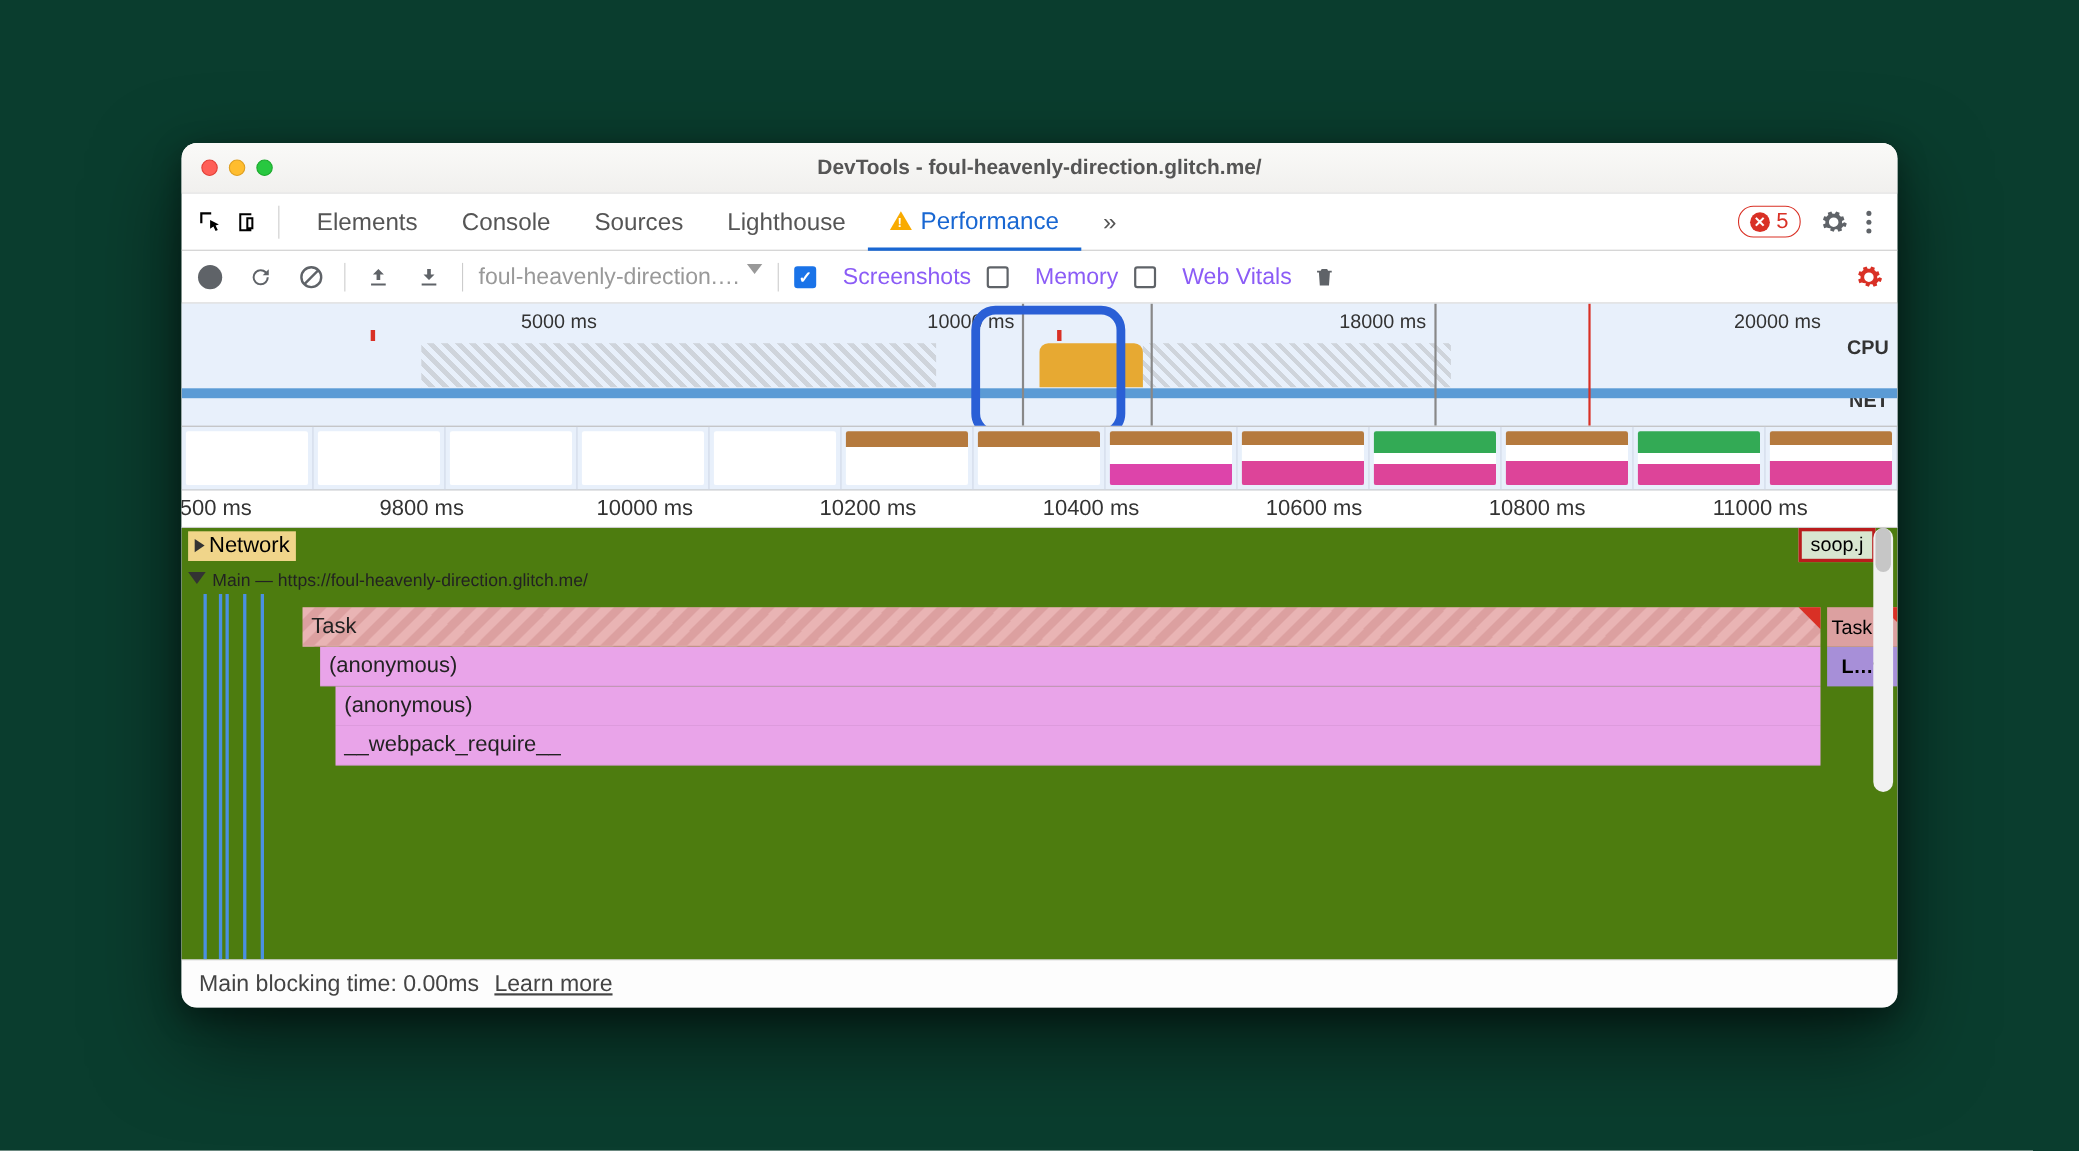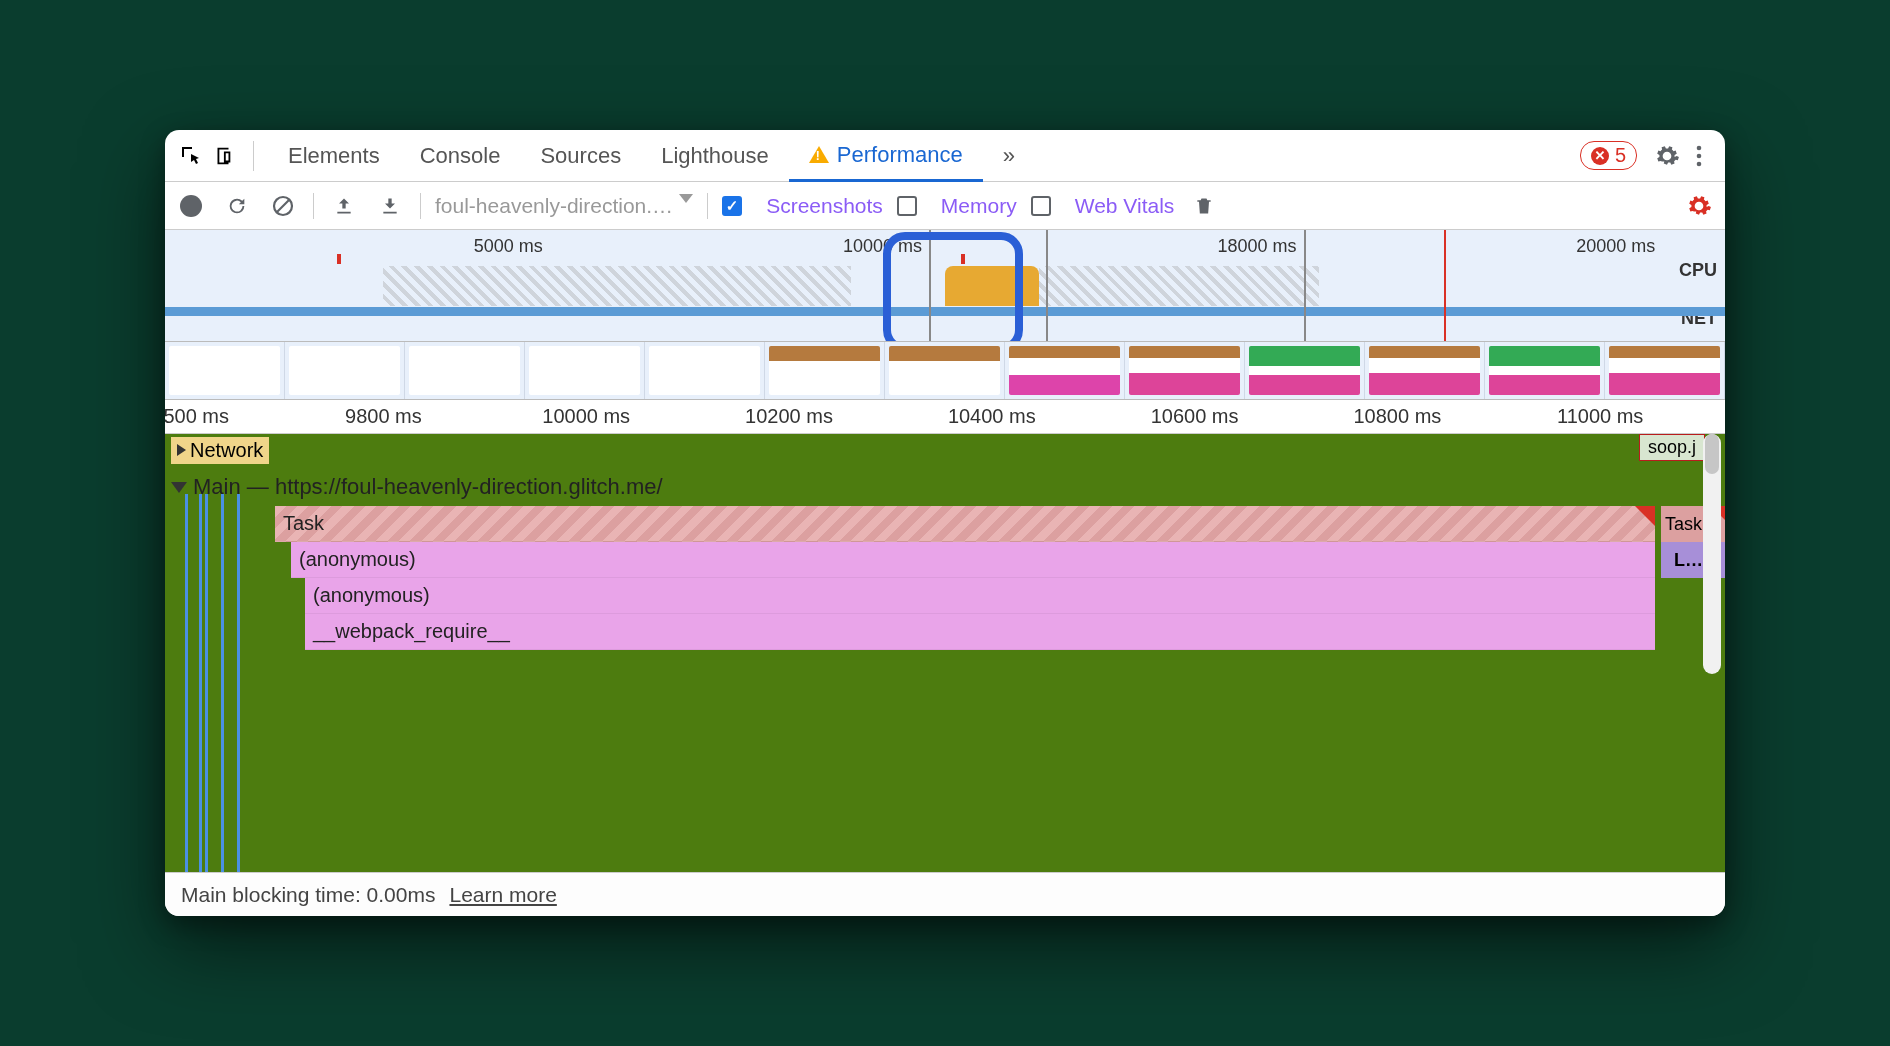--- a/index.html
+++ b/index.html
@@ -95,22 +95,22 @@
 .filmstrip{height:58px;background:#e8f0fb;border-bottom:1px solid #bbb;display:flex;gap:0;}
 .filmstrip .frame{flex:1;border-right:1px solid #cfd8e6;position:relative;overflow:hidden;}
 .filmstrip .frame .mock{position:absolute;inset:4px;border-radius:2px;}
 .ticks{height:34px;border-bottom:1px solid #ccc;position:relative;font-size:20px;color:#333;background:#fff;}
 .ticks span{position:absolute;top:5px;transform:translateX(-50%);}
 .panel{flex:1;position:relative;background:#4d7c0f;overflow:hidden;}
 .row{position:absolute;left:0;right:0;display:flex;align-items:center;font-size:20px;}
 .network-head{top:0;height:32px;}
 .network-head .tag{background:#f0d58a;padding:2px 6px;display:flex;align-items:center;gap:4px;margin-left:6px;}
 .network-head .play{width:0;height:0;border-top:6px solid transparent;border-bottom:6px solid transparent;border-left:9px solid #333;}
-.soop{position:absolute;right:20px;top:0;background:#d8e6d0;border:1px solid #b91c1c;padding:2px 8px;font-size:18px;}
-.main-head{top:40px;font-size:22px;color:#222;padding-left:6px;display:flex;align-items:center;gap:6px;}
+.soop{position:absolute;right:20px;top:0;background:#d8e6d0;border:3px solid #b91c1c;padding:2px 8px;font-size:18px;}
+.main-head{top:40px;font-size:16px;color:#222;padding-left:6px;display:flex;align-items:flex-start;gap:6px;}
 .main-head .caret{width:0;height:0;border-left:8px solid transparent;border-right:8px solid transparent;border-top:11px solid #333;}
 .flame{position:absolute;left:110px;right:70px;top:72px;}
 .frow{height:36px;display:flex;align-items:center;padding-left:8px;font-size:20px;color:#222;border-bottom:1px solid rgba(0,0,0,.05);}
 .f-task{background:repeating-linear-gradient(135deg,#e9b4b4 0 8px,#dca0a0 8px 16px);position:relative;}
 .f-task .corner{position:absolute;right:0;top:0;width:0;height:0;border-top:20px solid #d93025;border-left:20px solid transparent;}
 .f-eval{background:#f2b638;}
 .f-anon{background:#e9a4e9;margin-left:16px;}
 .f-anon2{background:#e9a4e9;margin-left:30px;}
 .f-wp{background:#e9a4e9;margin-left:30px;}
 .side-task{position:absolute;right:0;top:72px;width:64px;}
@@ -124,20 +124,28 @@
 .statusbar{height:44px;border-top:1px solid #ccc;background:#fdfdfd;display:flex;align-items:center;padding:0 16px;font-size:21px;color:#444;gap:14px;}
 .statusbar .lm{text-decoration:underline;color:#444;}
 .gear-red svg{fill:#d93025;}
 svg{display:block;}
 </style>
 </head>
 <body>
 
 <div class="window">
 
+  <div class="titlebar">
+    <div class="traffic">
+      <div class="dot red"></div>
+      <div class="dot yel"></div>
+      <div class="dot grn"></div>
+    </div>
+    <div class="title">DevTools - foul-heavenly-direction.glitch.me/</div>
+  </div>
 
   <div class="tabs">
     <div class="seg">
       <div class="iconbtn">
         <svg width="24" height="24" viewBox="0 0 24 24">
             <path d="M3 3h10v2H5v8H3V3zm9 7l8 4-3 1 2 4-2 1-2-4-3 2V10z"></path>
           </svg>
       </div>
       <div class="iconbtn">
         <svg width="22" height="22" viewBox="0 0 24 24">

